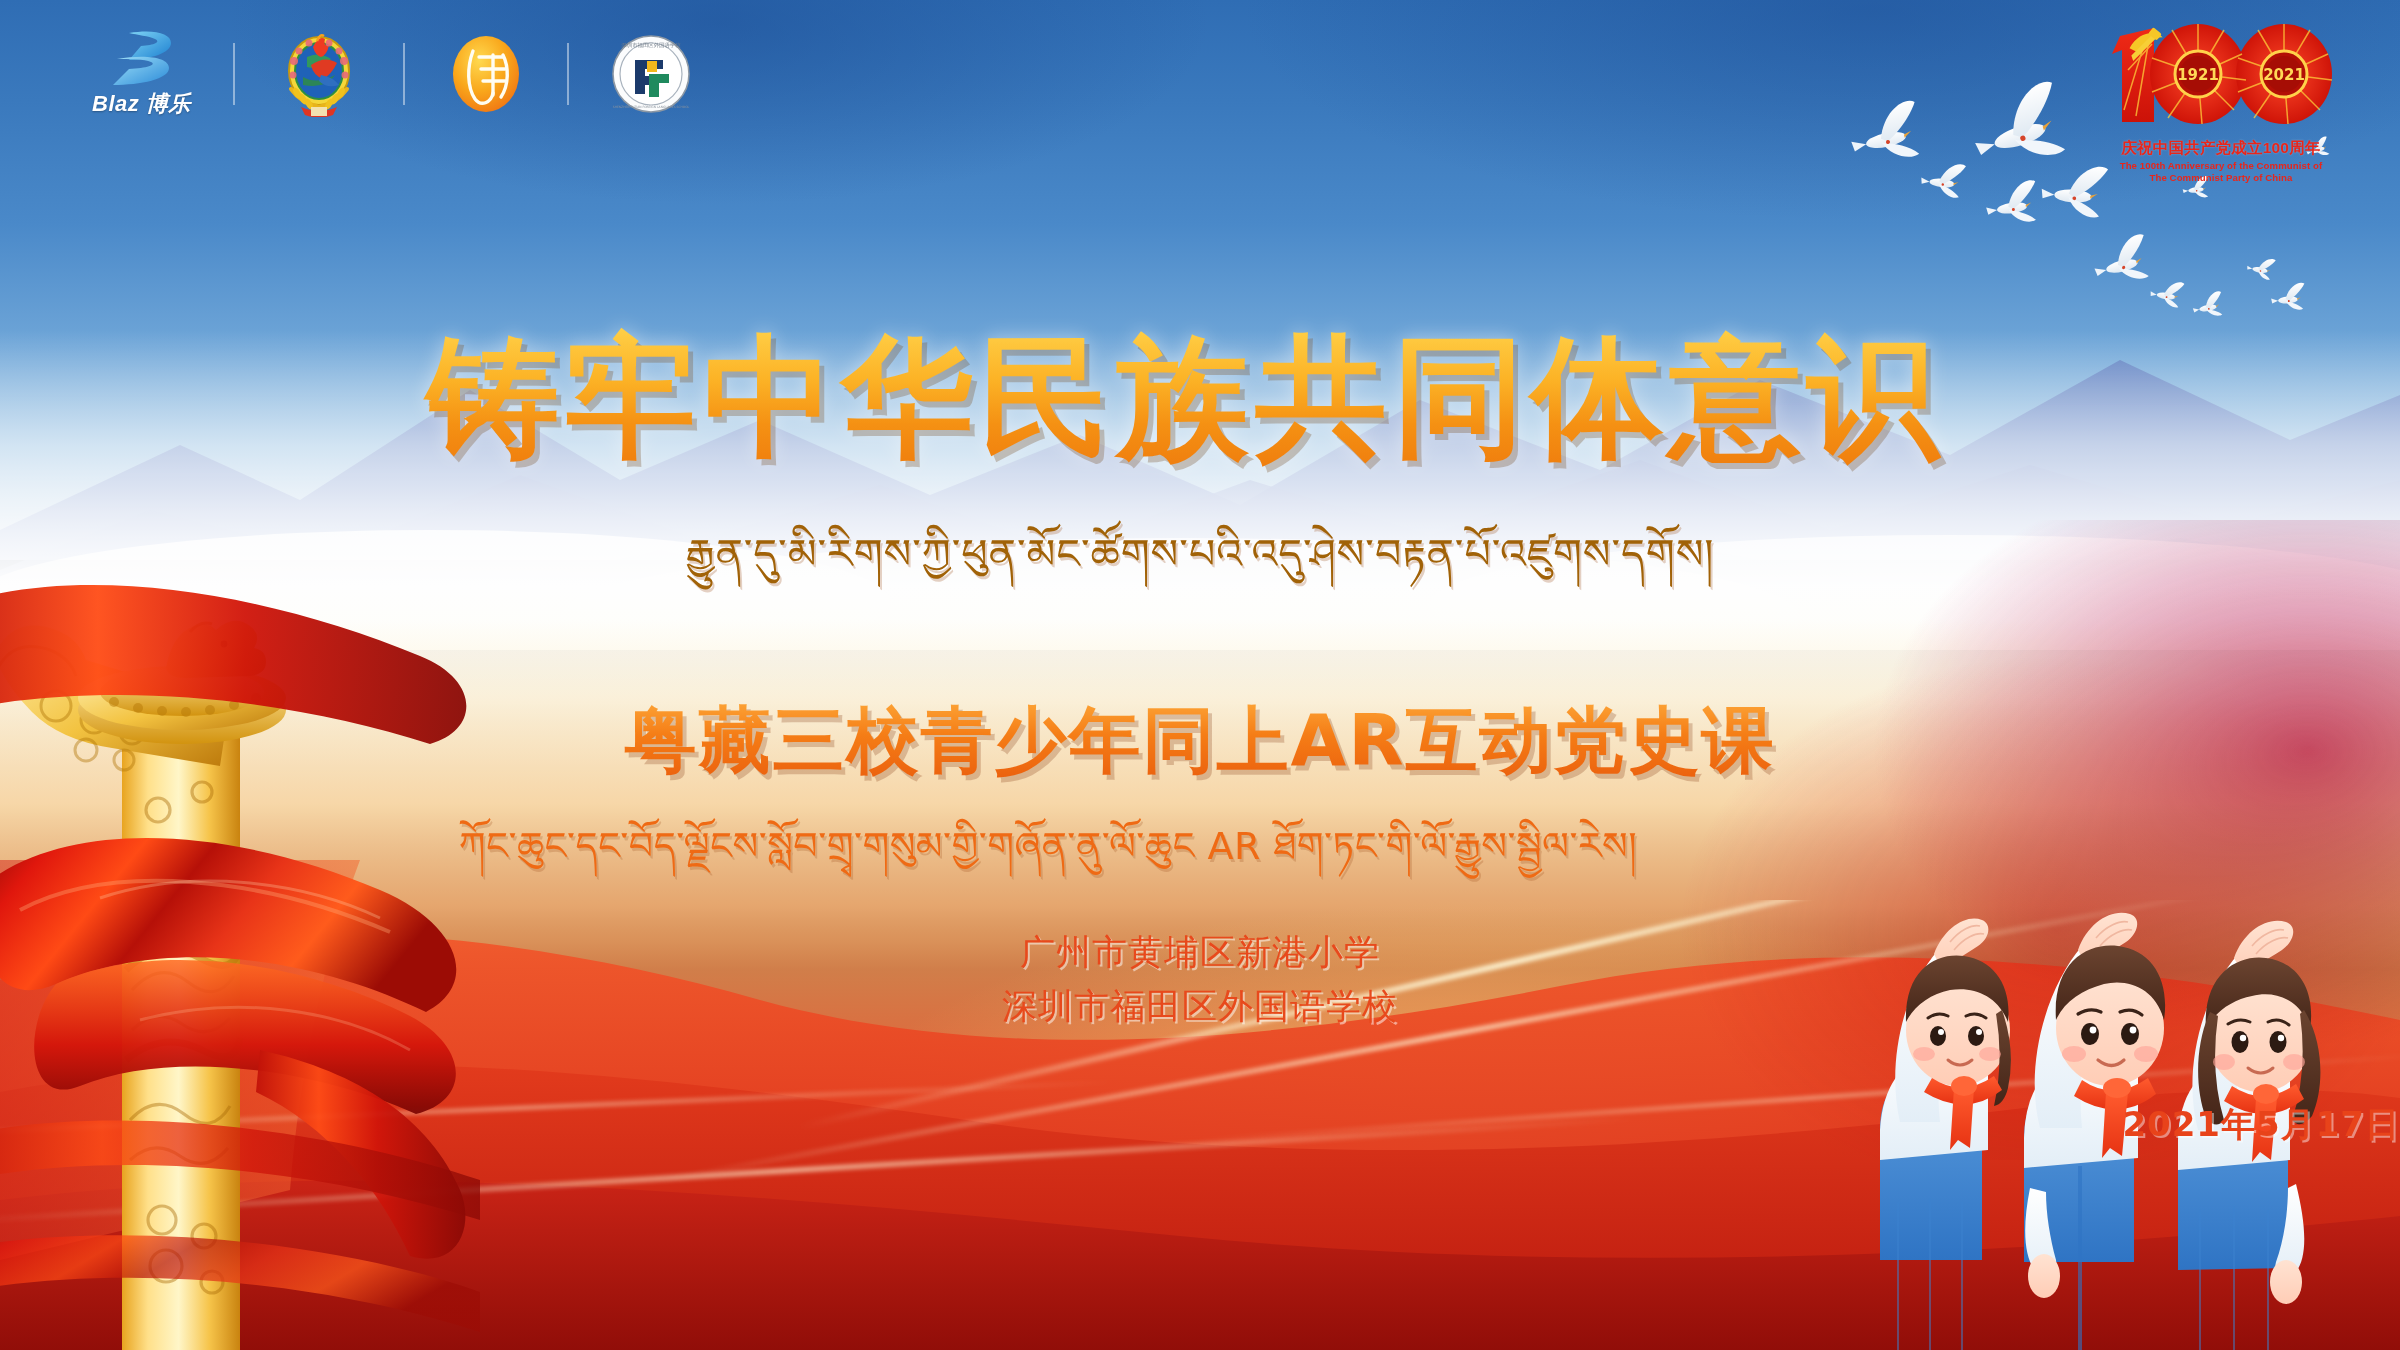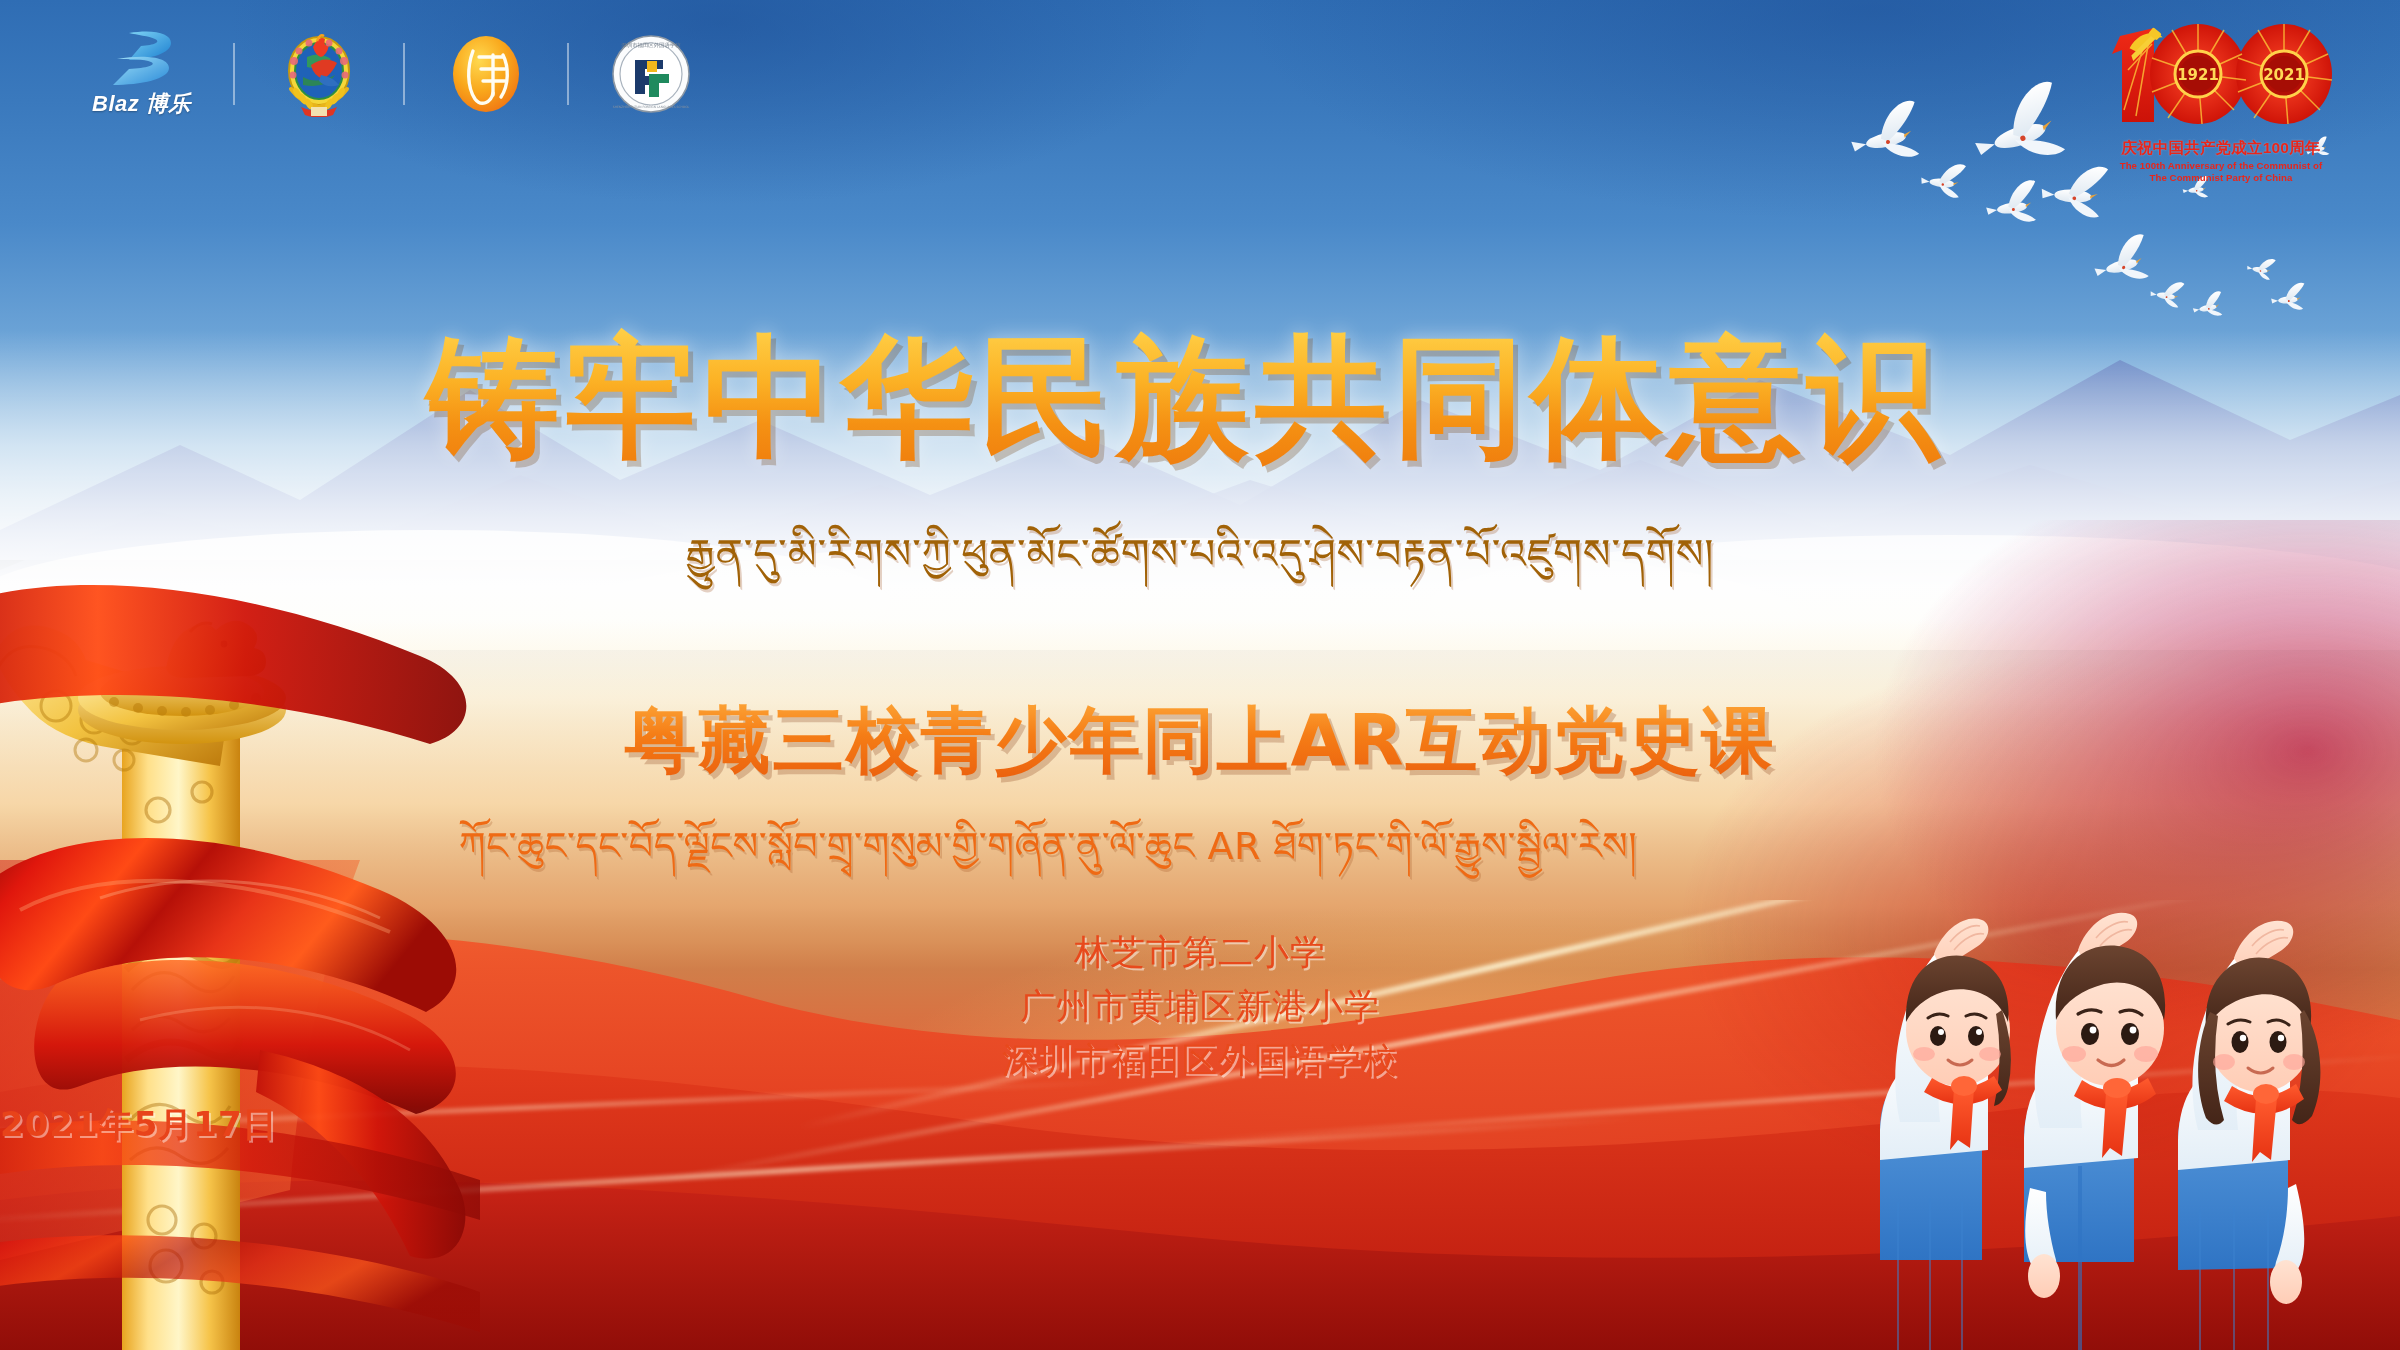--- a/index.html
+++ b/index.html
@@ -149,21 +149,21 @@
   }
 
   .schools { position:absolute; left:0; top:925px; width:2400px; text-align:center; }
   .school-line {
     font-family:"DejaVu Sans","Liberation Sans",sans-serif;
     font-size:35px; line-height:54px; font-weight:500;
     color:#e8491c; letter-spacing:1px;
     text-shadow:2px 2px 0 rgba(255,255,255,.5);
   }
   .date {
-    position:absolute; left:0; top:1102px; width:2400px; text-align:left;
+    position:absolute; left:0; top:1102px; width:2400px; text-align:right;
     font-family:"DejaVu Sans","Liberation Sans",sans-serif;
     font-size:34px; font-weight:bold; color:#e8431a; letter-spacing:1px;
     text-shadow:2px 2px 0 rgba(255,255,255,.45);
   }
 </style>
 </head>
 <body>
 
 <div id="stage">
 
@@ -670,21 +670,20 @@
 
     <div class="title-main">铸牢中华民族共同体意识</div>
 
     <div class="title-tib-1">རྒྱུན་དུ་མི་རིགས་ཀྱི་ཕུན་མོང་ཚོགས་པའི་འདུ་ཤེས་བརྟན་པོ་འཛུགས་དགོས།</div>
 
     <div class="title-sub">粤藏三校青少年同上AR互动党史课</div>
 
     <div class="title-tib-2">ཀོང་ཆུང་དང་བོད་ལྗོངས་སློབ་གྲྭ་གསུམ་གྱི་གཞོན་ནུ་ལོ་ཆུང AR ཐོག་ཏང་གི་ལོ་རྒྱུས་སྦྱིལ་རེས།</div>
 
     <div class="schools">
-      <div class="school-line">林芝市第二小学</div>
       <div class="school-line">广州市黄埔区新港小学</div>
       <div class="school-line">深圳市福田区外国语学校</div>
     </div>
 
     <div class="date">2021年5月17日</div>
   </div>
 
 </div>
 
 </body></html>

